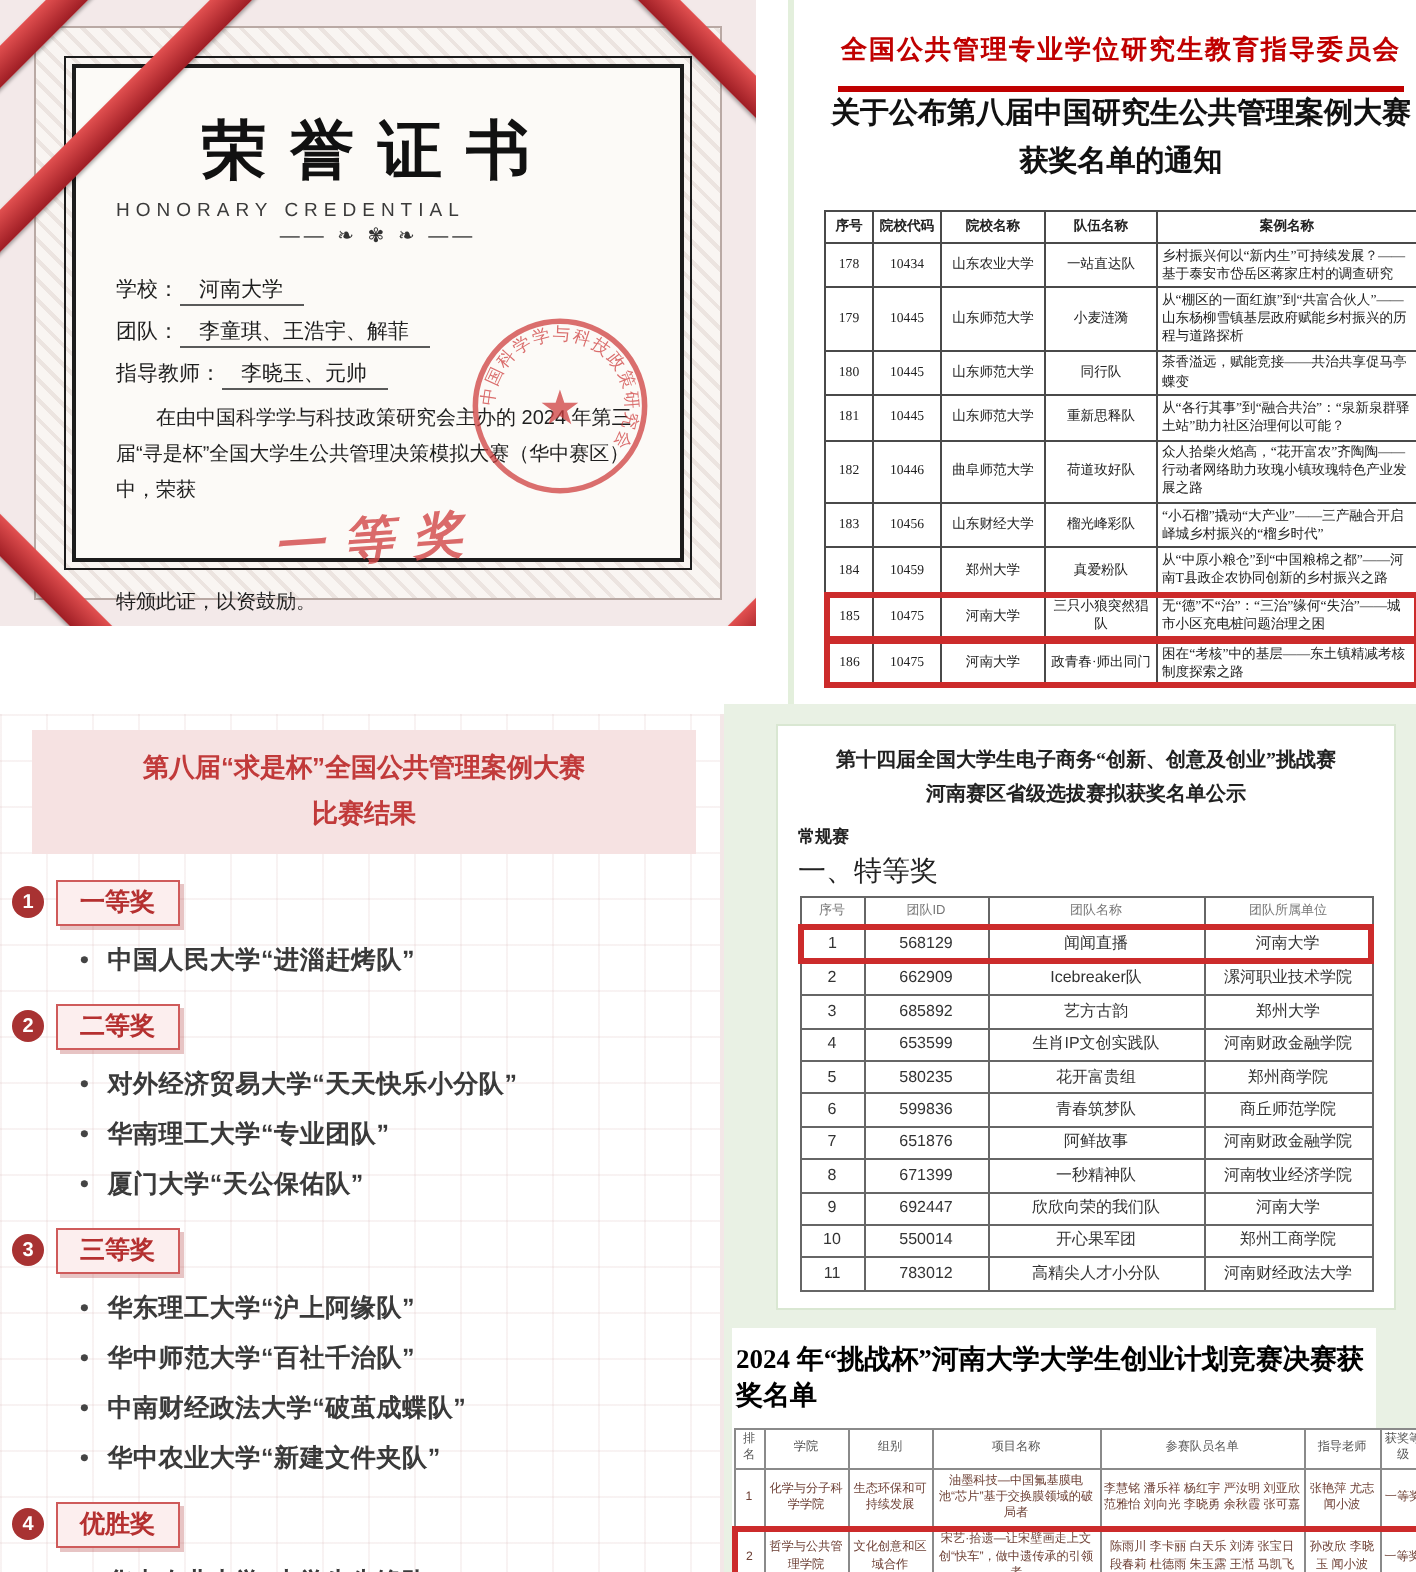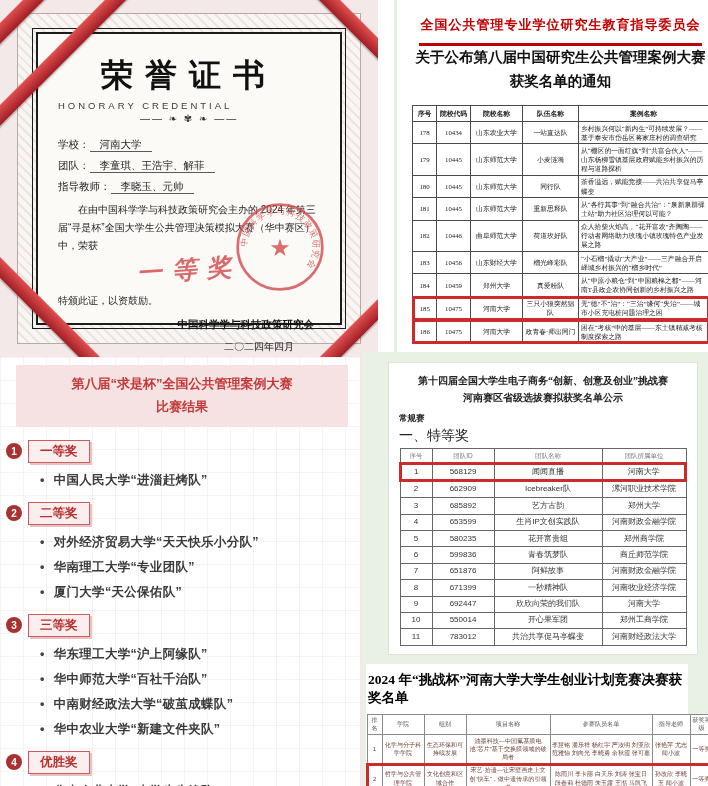--- a/index.html
+++ b/index.html
@@ -1,21 +1,21 @@
 <!DOCTYPE html>
 <html><head>
 <meta charset="utf-8">
 <style>
   html,body{margin:0;padding:0;}
   .canvas{position:relative;width:708px;height:786px;background:#ffffff;overflow:hidden;
           font-family:"Liberation Sans","DejaVu Sans",sans-serif;color:#222;}
   .serif{font-family:"Liberation Serif","DejaVu Serif",serif;}
 
   
-  .q-cert{position:absolute;left:0;top:0;width:378px;height:357px;background:#f3e9e9;overflow:hidden;}
+  .q-cert{position:absolute;left:0;top:0;width:378px;height:313px;background:#f3e9e9;overflow:hidden;}
   .ribbon{position:absolute;height:15px;background:linear-gradient(#e25050,#9e1d24);box-shadow:0 1px 2px rgba(0,0,0,.35);}
   .rb-tl1{width:300px;left:-80px;top:38px;transform:rotate(-45deg);}
   .rb-tl2{width:160px;left:-60px;top:6px;transform:rotate(-45deg);}
   .rb-tr{width:220px;left:255px;top:28px;transform:rotate(45deg);}
   .rb-bl{width:220px;left:-70px;top:300px;transform:rotate(45deg);}
   .rb-br{width:230px;left:250px;top:315px;transform:rotate(-45deg);}
   .cert-outer{position:absolute;inset:14px 18px;background:
       repeating-linear-gradient(45deg,#ece4e0 0 2px,#f9f5f2 2px 7px);
       box-shadow:0 0 0 1px #b9a9a4;}
   .cert-frame{position:absolute;inset:18px;background:#fcfaf7;border:2px solid #1c1c1c;outline:1px solid #1c1c1c;outline-offset:3px;padding:10px 20px 0 20px;box-sizing:border-box;}
@@ -318,21 +318,21 @@
             </tr>
             <tr>
               <td>10</td>
               <td>550014</td>
               <td>开心果军团</td>
               <td>郑州工商学院</td>
             </tr>
             <tr>
               <td>11</td>
               <td>783012</td>
-              <td>共治共享促马亭蝶变</td>
+              <td>高精尖人才小分队</td>
               <td>河南财经政法大学</td>
             </tr>
           </tbody>
       </table>
     </div>
     <div class="chal-title serif">2024 年“挑战杯”河南大学大学生创业计划竞赛决赛获奖名单</div>
     <table class="chal-table">
       <colgroup>
           <col style="width:15px">
           <col style="width:42px">

